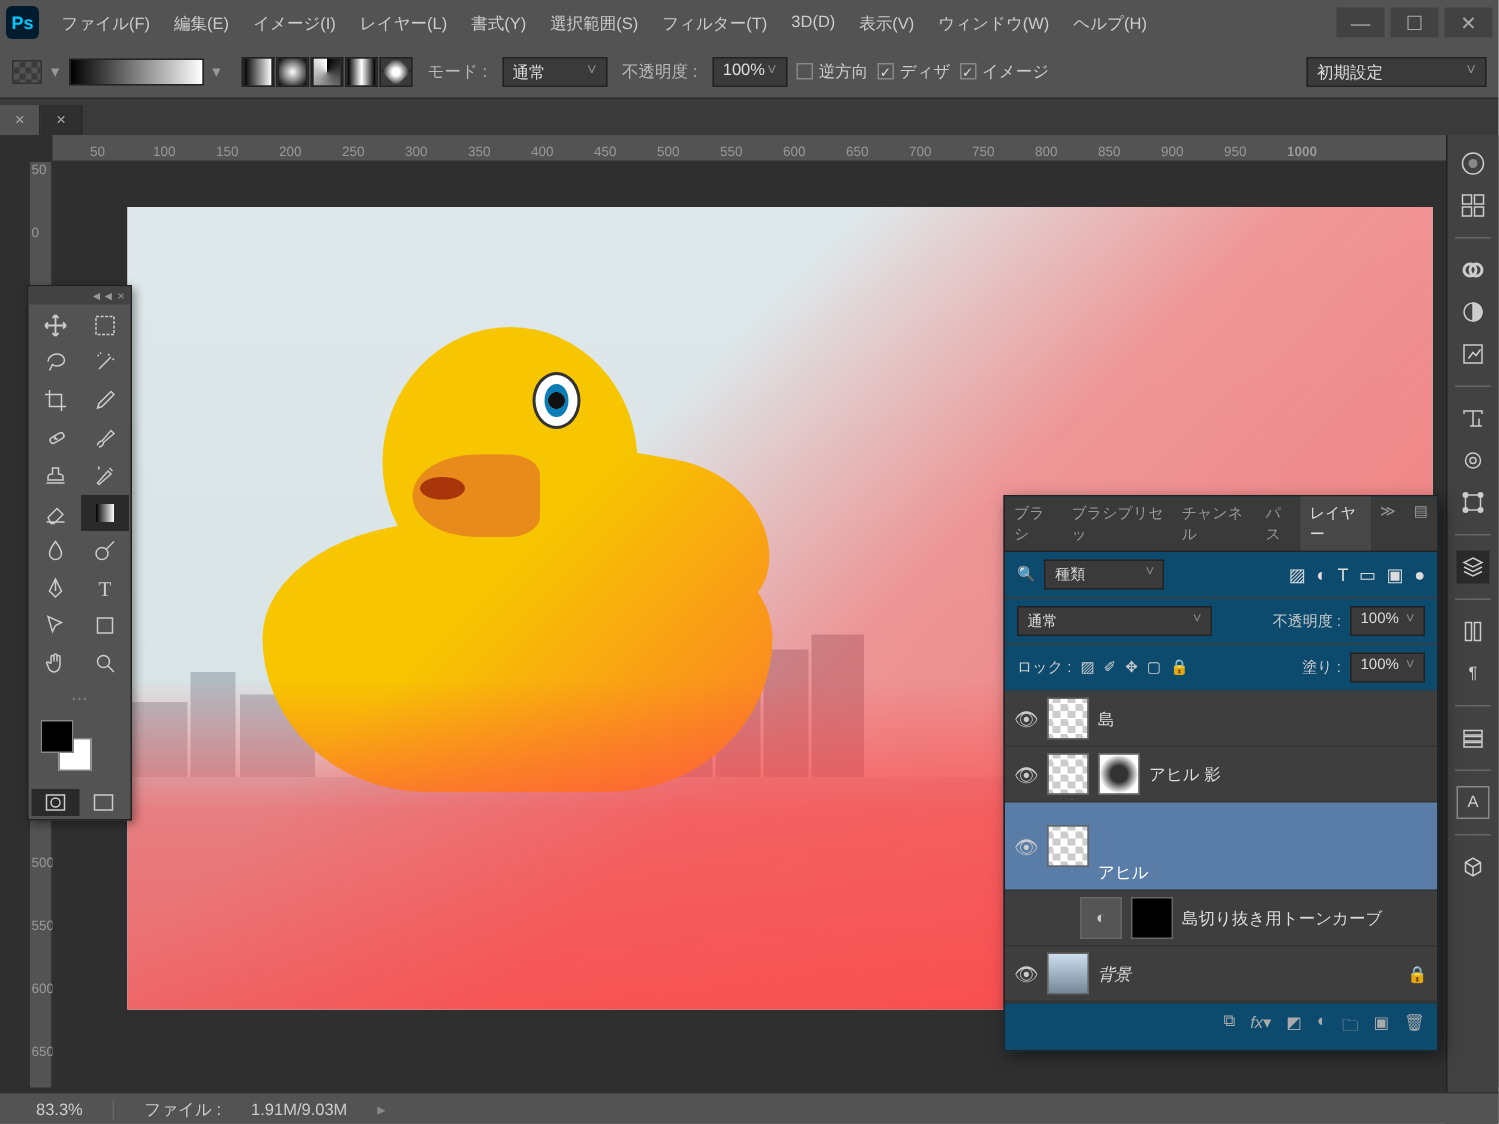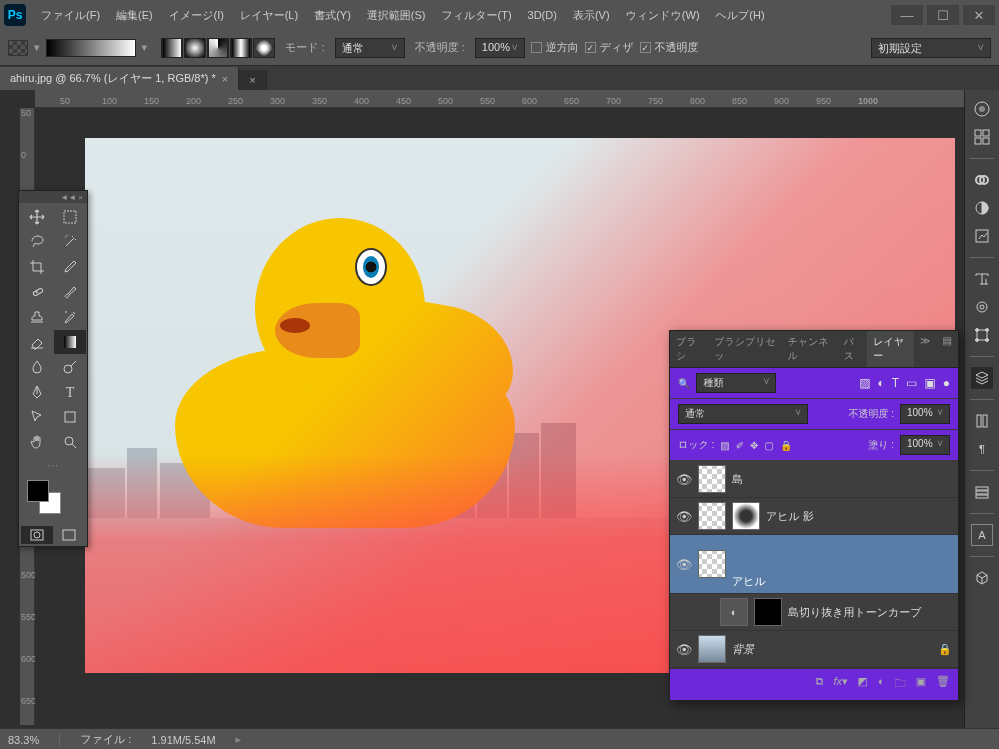--- a/index.html
+++ b/index.html
@@ -65,40 +65,40 @@
 .duck-eye{position:absolute;top:30px;left:100px;width:32px;height:38px;background:#fff;border-radius:50%;border:2px solid #333;}
 .duck-eye::after{content:"";position:absolute;top:6px;left:6px;width:16px;height:22px;background:radial-gradient(circle,#111 40%,#0a7db5 41%,#0a7db5 100%);border-radius:50%;}
 .duck-beak{position:absolute;top:85px;left:20px;width:85px;height:55px;background:#e88b1a;border-radius:60% 30% 30% 60%;}
 .duck-beak::after{content:"";position:absolute;top:15px;left:5px;width:30px;height:15px;background:#a8360a;border-radius:50%;}
 .mask-overlay{position:absolute;top:0;left:0;right:0;bottom:0;background:linear-gradient(135deg, transparent 0%, transparent 35%, rgba(255,70,70,0.5) 55%, rgba(255,60,60,0.65) 100%);}
 .mask-overlay2{position:absolute;bottom:0;left:0;right:0;height:220px;background:linear-gradient(to bottom, rgba(255,70,70,0) 0%, rgba(255,70,70,0.6) 40%, rgba(255,60,60,0.7) 100%);}
 .right-rail{position:absolute;top:0;right:0;width:35px;height:100%;background:#424242;display:flex;flex-direction:column;align-items:center;gap:6px;padding-top:8px;border-left:1px solid #222;}
 .right-rail .ricon{width:22px;height:22px;display:flex;align-items:center;justify-content:center;color:#ccc;}
 .right-rail .ricon.sel{background:#2a2a2a;}
 .right-rail .sep{height:1px;width:24px;background:#666;margin:4px 0;}
-.layers-panel{position:absolute;top:240px;right:40px;width:290px;background:#6d28d9;border:1px solid #222;box-shadow:3px 3px 10px rgba(0,0,0,0.5);z-index:20;}
+.layers-panel{position:absolute;top:240px;right:40px;width:290px;background:#0c4a6e;border:1px solid #222;box-shadow:3px 3px 10px rgba(0,0,0,0.5);z-index:20;}
 .panel-tabs{display:flex;background:#3a3a3a;border-bottom:1px solid #222;font-size:10px;}
 .panel-tabs span{padding:4px 6px;color:#999;}
 .panel-tabs span.active{background:#474747;color:#ddd;}
 .panel-tabs .flyout{margin-left:auto;padding:4px 6px;color:#999;}
 .panel-row{display:flex;align-items:center;gap:6px;padding:5px 8px;border-bottom:1px solid #3a3a3a;font-size:10px;}
 .panel-select{background:#3a3a3a;border:1px solid #222;color:#ddd;padding:2px 6px;height:20px;}
 .panel-icons{display:flex;gap:7px;color:#ddd;margin-left:auto;font-size:12px;}
 .layers-list{background:#3e3e3e;}
 .layer-item{display:flex;align-items:center;gap:6px;padding:4px 6px;border-bottom:1px solid #333;font-size:11px;}
 .layer-item.sel{background:#5a7da8;}
 .layer-item .eye{width:16px;text-align:center;font-size:13px;}
 .layer-item .thumb{width:28px;height:28px;background:#ddd;border:1px solid #666;}
 .layer-item .thumb.checker{background:repeating-conic-gradient(#ccc 0 25%,#fff 0 50%) 50%/10px 10px;}
 .layer-item .mask-thumb{width:28px;height:28px;background:#fff;border:1px solid #666;}
 .layer-item .name{color:#ddd;font-size:11px;}
 .layer-item.sel .name{color:#fff;margin-top:35px;}
 .layer-item .lock{margin-left:auto;color:#ccc;}
 .panel-footer{display:flex;gap:10px;padding:6px 8px;justify-content:flex-end;color:#aaa;font-size:11px;border-top:1px solid #333;}
-.status-bar{position:absolute;bottom:0;left:0;right:0;height:22px;background:#535353;border-top:1px solid #333;display:flex;align-items:center;padding:0 8px;gap:20px;font-size:11px;color:#ccc;}
+.status-bar{position:absolute;bottom:0;left:0;right:0;height:22px;background:#535353;border-top:1px solid #333;display:flex;align-items:center;padding:0 24px;gap:20px;font-size:11px;color:#ccc;}
 .status-bar .sep-v{width:1px;height:14px;background:#666;}
 </style>
 </head>
 <body>
 
 <div class="titlebar">
   <div class="ps-logo">Ps</div>
   <div class="menu">
     <span>ファイル(F)</span>
     <span>編集(E)</span>
@@ -148,29 +148,28 @@
   <label class="chk">
       <span class="box"></span>
       <span>逆方向</span>
     </label>
   <label class="chk">
       <span class="box checked"></span>
       <span>ディザ</span>
     </label>
   <label class="chk">
       <span class="box checked"></span>
-      <span>不透明度</span>
+      <span>イメージ</span>
     </label>
   <span style="flex:1"></span>
   <span class="opts-input" style="width:120px;"><span>初期設定</span><span style="float:right;color:#888">˅</span></span>
 </div>
 
 <div class="tabs-row">
   <div class="doc-tab">
-      <span>ahiru.jpg @ 66.7% (レイヤー 1, RGB/8*) *</span>
       <span class="close">×</span>
     </div>
   <div class="doc-tab active">
       <span class="close">×</span>
     </div>
 </div>
 
 <div class="main">
 
   <div class="ruler-h" id="ruler-h">
@@ -540,17 +539,17 @@
       <span>🗀</span>
       <span>▣</span>
       <span>🗑</span>
     </div>
   </div>
 
   <div class="status-bar">
     <span>83.3%</span>
     <span class="sep-v"></span>
     <span>ファイル :</span>
-    <span>1.91M/5.54M</span>
+    <span>1.91M/9.03M</span>
     <span style="color:#888;">▸</span>
   </div>
 
 </div>
 
 </body></html>

